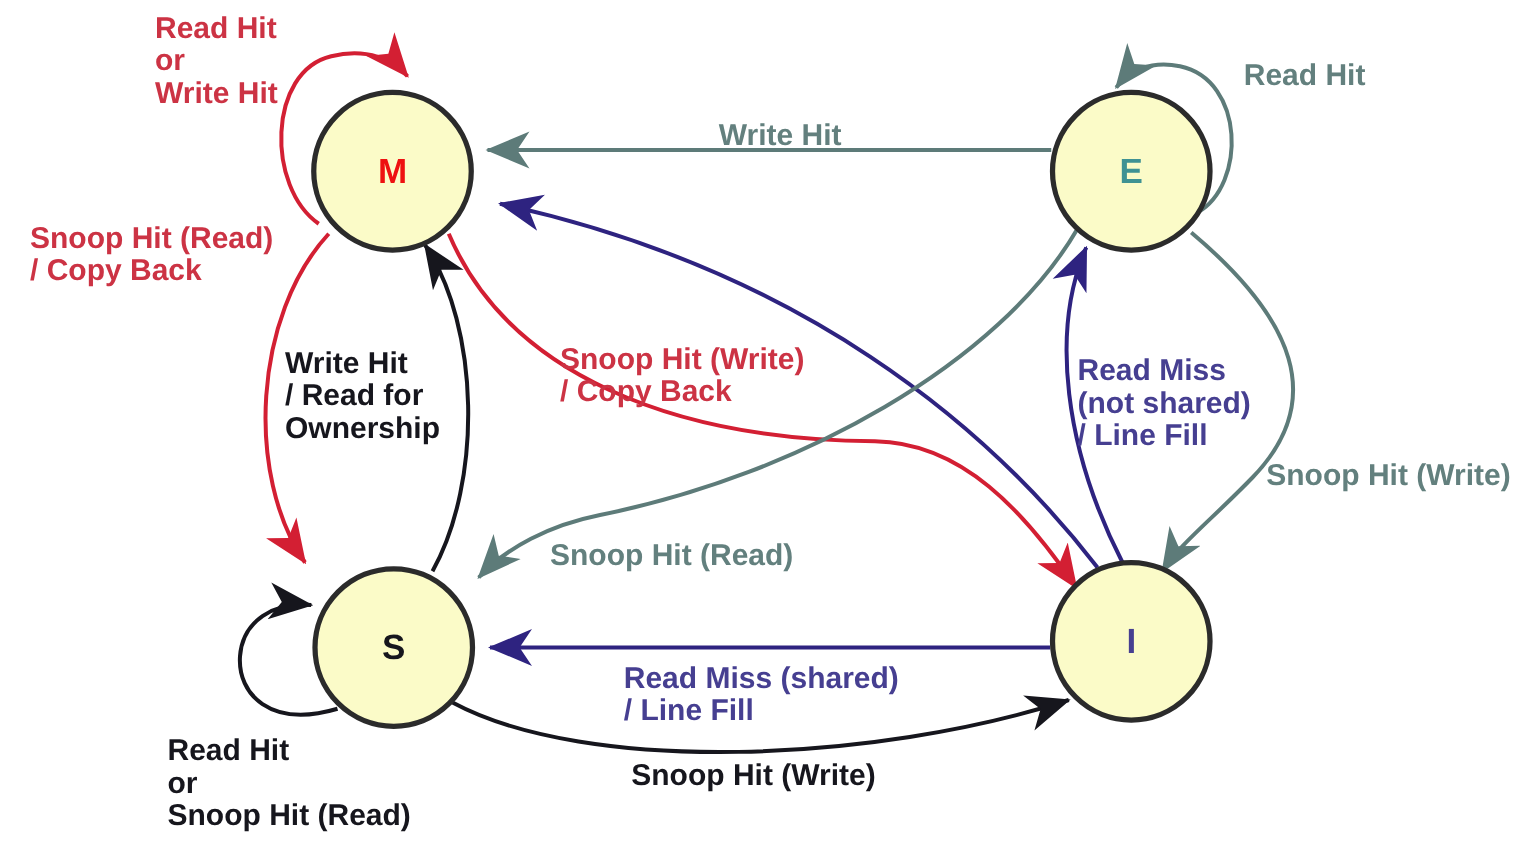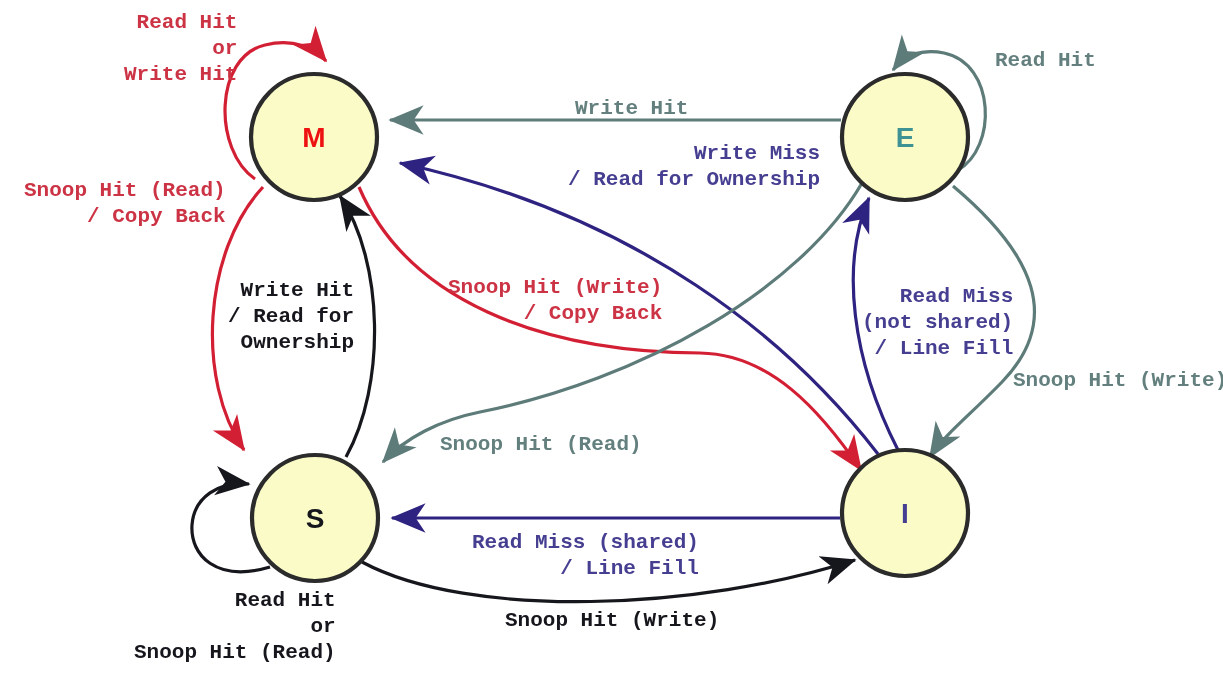--- a/index.html
+++ b/index.html
@@ -20,28 +20,27 @@
   }
   #diagram-svg {
     position: absolute;
     left: 0;
     top: 0;
     width: 1223px;
     height: 691px;
   }
   .edge-label {
     position: absolute;
-    font-family: Liberation Mono, monospace;
+    font-family: Liberation Sans, sans-serif;
     font-weight: bold;
-    font-size: 21px;
+    font-size: 24px;
     line-height: 26px;
     white-space: pre;
     letter-spacing: 0px;
     user-select: none;
-    text-align: right;
   }
   .lbl-red   { color: #cc3344; }
   .lbl-blue  { color: #463f91; }
   .lbl-green { color: #63807e; }
   .lbl-black { color: #16161d; }
   .node-letter {
     font-family: "Liberation Sans", sans-serif;
     font-weight: bold;
     font-size: 28px;
   }
@@ -115,28 +114,26 @@
 or
 Write Hit</div>
   <div class="edge-label lbl-red" style="left:24px;   top:178px;">Snoop Hit (Read)
 / Copy Back</div>
   <div class="edge-label lbl-black" style="left:228px;  top:278px;">Write Hit
 / Read for
 Ownership</div>
   <div class="edge-label lbl-red" style="left:448px;  top:275px;">Snoop Hit (Write)
 / Copy Back</div>
   <div class="edge-label lbl-green" style="left:575px;  top:96px;">Write Hit</div>
-  <div class="edge-label lbl-blue" style="left:568px;  top:141px;">Write Miss
-/ Read for Ownership</div>
   <div class="edge-label lbl-green" style="left:995px;  top:48px;">Read Hit</div>
   <div class="edge-label lbl-blue" style="left:862px;  top:284px;">Read Miss
 (not shared)
 / Line Fill</div>
   <div class="edge-label lbl-green" style="left:1013px; top:368px;">Snoop Hit (Write)</div>
   <div class="edge-label lbl-green" style="left:440px;  top:432px;">Snoop Hit (Read)</div>
-  <div class="edge-label lbl-blue" style="left:472px;  top:530px;">Read Miss (shared)
+  <div class="edge-label lbl-blue" style="left:499px;  top:530px;">Read Miss (shared)
 / Line Fill</div>
   <div class="edge-label lbl-black" style="left:505px;  top:608px;">Snoop Hit (Write)</div>
   <div class="edge-label lbl-black" style="left:134px;  top:588px;">Read Hit
 or
 Snoop Hit (Read)</div>
 
 </div>
 
 </body></html>

